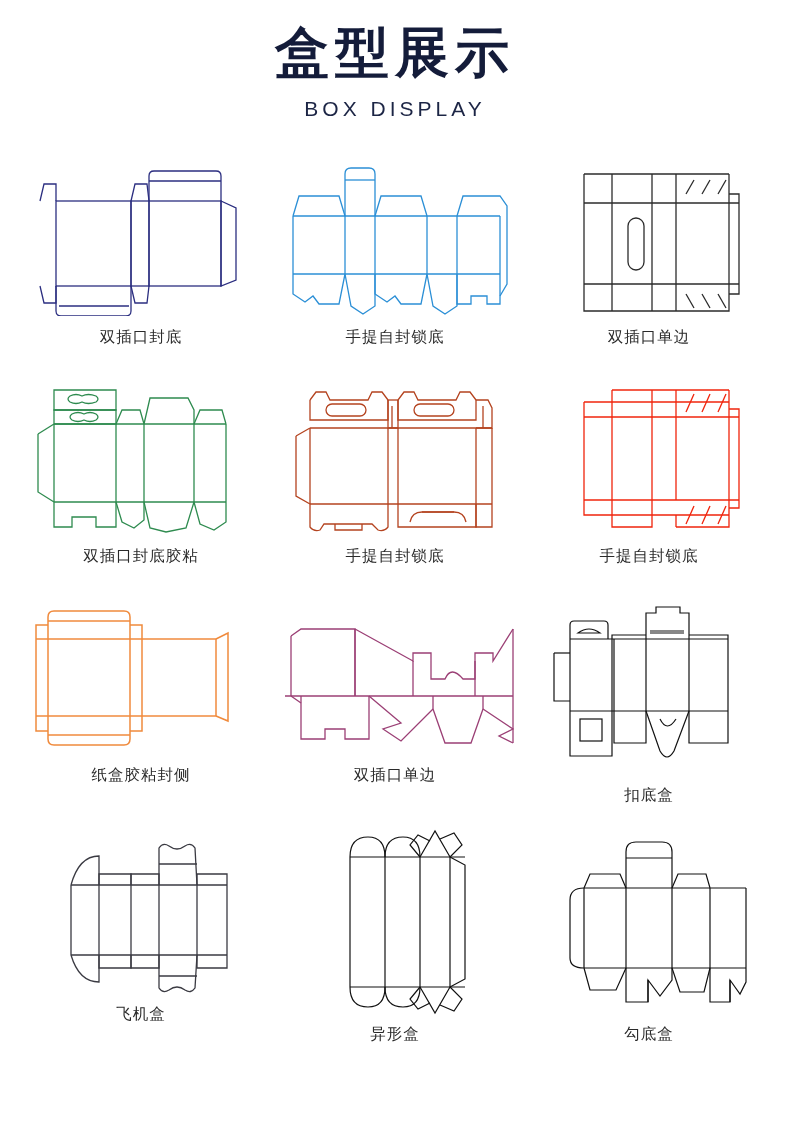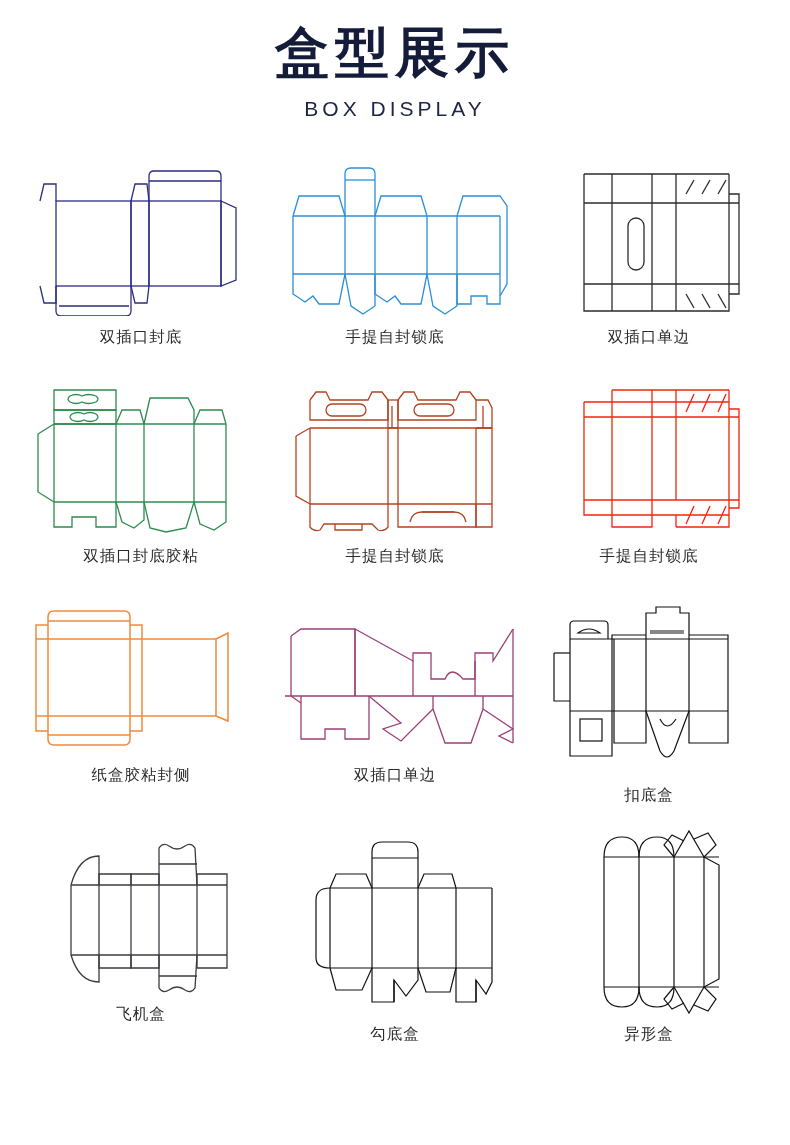--- a/index.html
+++ b/index.html
@@ -419,20 +419,51 @@
 
           <path d="M128 125 L128 158 Q132 164 138 160 Q146 154 154 160 Q160 164 164 158 L166 125"></path>
           <path d="M128 146 L166 146"></path>
         </svg>
       </div>
       <div class="caption">飞机盒</div>
     </div>
 
     <div class="cell r4">
       <div class="fig">
+        <svg width="210" height="195" viewBox="0 0 210 195" fill="none" stroke="#111111" stroke-width="1.2">
+
+          <path d="M60 32 L60 162"></path>
+          <path d="M95 32 L95 162"></path>
+          <path d="M130 32 L130 162"></path>
+          <path d="M160 32 L160 162"></path>
+          <path d="M60 32 L175 32"></path>
+          <path d="M60 162 L175 162"></path>
+
+          <path d="M60 32 Q60 12 78 12 Q95 12 95 32"></path>
+          <path d="M95 32 Q95 12 113 12 Q130 12 130 32"></path>
+
+          <path d="M130 32 L145 6 L160 32"></path>
+          <path d="M130 32 L120 20 L128 10 L140 16"></path>
+          <path d="M160 32 L172 20 L164 8 L150 14"></path>
+
+          <path d="M60 162 Q60 182 78 182 Q95 182 95 162"></path>
+          <path d="M95 162 Q95 182 113 182 Q130 182 130 162"></path>
+
+          <path d="M130 162 L145 188 L160 162"></path>
+          <path d="M130 162 L120 174 L128 184 L140 178"></path>
+          <path d="M160 162 L172 174 L164 186 L150 180"></path>
+
+          <path d="M160 32 L175 40 L175 154 L160 162"></path>
+        </svg>
+      </div>
+      <div class="caption">异形盒</div>
+    </div>
+
+    <div class="cell r4">
+      <div class="fig">
         <svg width="235" height="185" viewBox="0 0 235 185" fill="none" stroke="#111111" stroke-width="1.2">
 
           <path d="M94 58 L94 22 Q94 12 104 12 L130 12 Q140 12 140 22 L140 58"></path>
           <path d="M94 28 L140 28"></path>
 
           <path d="M52 58 L214 58"></path>
           <path d="M52 58 L52 138"></path>
           <path d="M94 58 L94 138"></path>
           <path d="M140 58 L140 138"></path>
           <path d="M178 58 L178 138"></path>
@@ -449,45 +480,14 @@
           <path d="M94 138 L94 172 L116 172 L116 150 L128 166 L140 150 L140 138"></path>
           <path d="M116 150 L116 172"></path>
           <path d="M140 138 L148 162 L172 162 L178 138"></path>
           <path d="M178 138 L178 172 L198 172 L198 150 L208 164 L214 152 L214 138"></path>
           <path d="M198 150 L198 172"></path>
         </svg>
       </div>
       <div class="caption">勾底盒</div>
     </div>
 
-    <div class="cell r4">
-      <div class="fig">
-        <svg width="210" height="195" viewBox="0 0 210 195" fill="none" stroke="#111111" stroke-width="1.2">
-
-          <path d="M60 32 L60 162"></path>
-          <path d="M95 32 L95 162"></path>
-          <path d="M130 32 L130 162"></path>
-          <path d="M160 32 L160 162"></path>
-          <path d="M60 32 L175 32"></path>
-          <path d="M60 162 L175 162"></path>
-
-          <path d="M60 32 Q60 12 78 12 Q95 12 95 32"></path>
-          <path d="M95 32 Q95 12 113 12 Q130 12 130 32"></path>
-
-          <path d="M130 32 L145 6 L160 32"></path>
-          <path d="M130 32 L120 20 L128 10 L140 16"></path>
-          <path d="M160 32 L172 20 L164 8 L150 14"></path>
-
-          <path d="M60 162 Q60 182 78 182 Q95 182 95 162"></path>
-          <path d="M95 162 Q95 182 113 182 Q130 182 130 162"></path>
-
-          <path d="M130 162 L145 188 L160 162"></path>
-          <path d="M130 162 L120 174 L128 184 L140 178"></path>
-          <path d="M160 162 L172 174 L164 186 L150 180"></path>
-
-          <path d="M160 32 L175 40 L175 154 L160 162"></path>
-        </svg>
-      </div>
-      <div class="caption">异形盒</div>
-    </div>
-
   </div>
 </div>
 
 </body></html>

